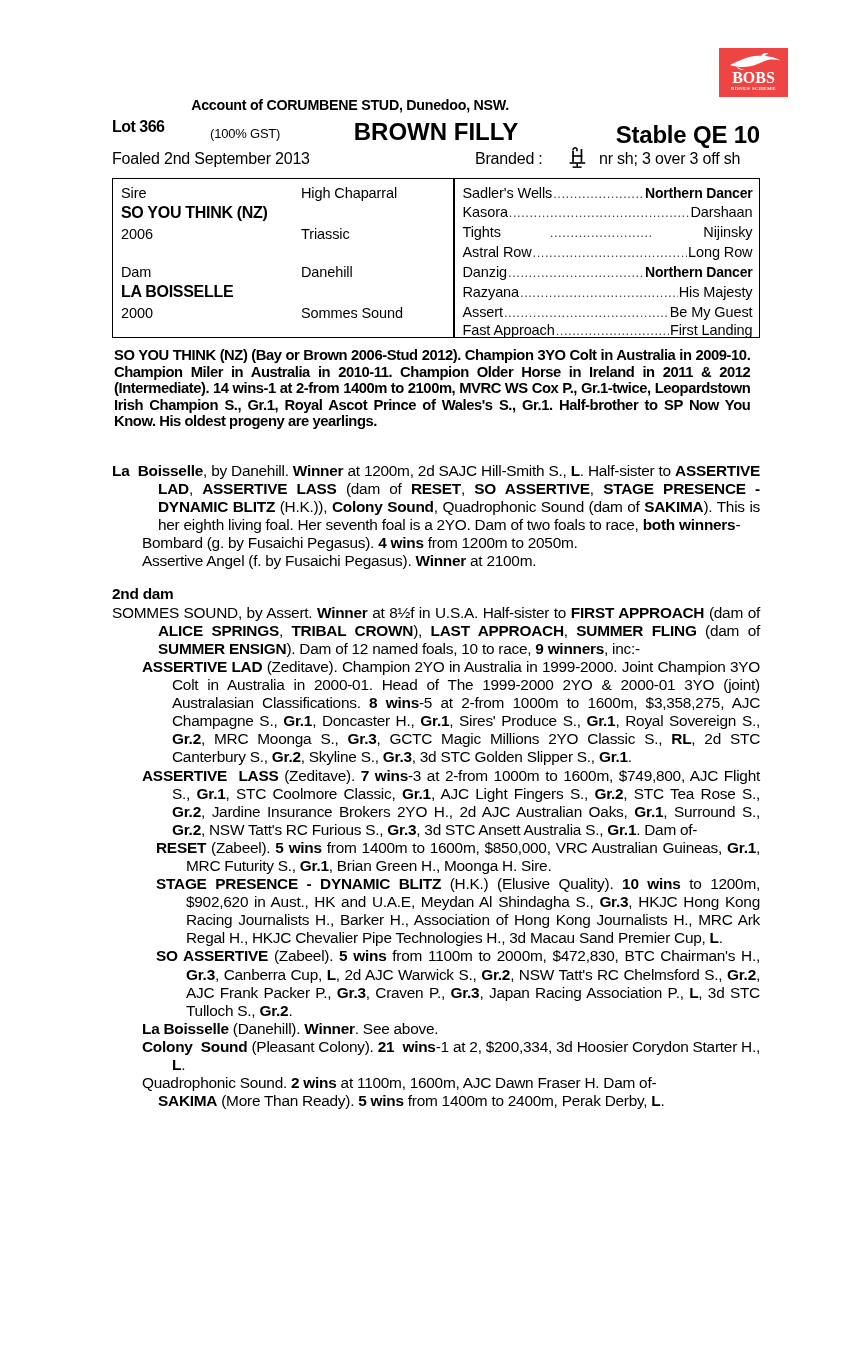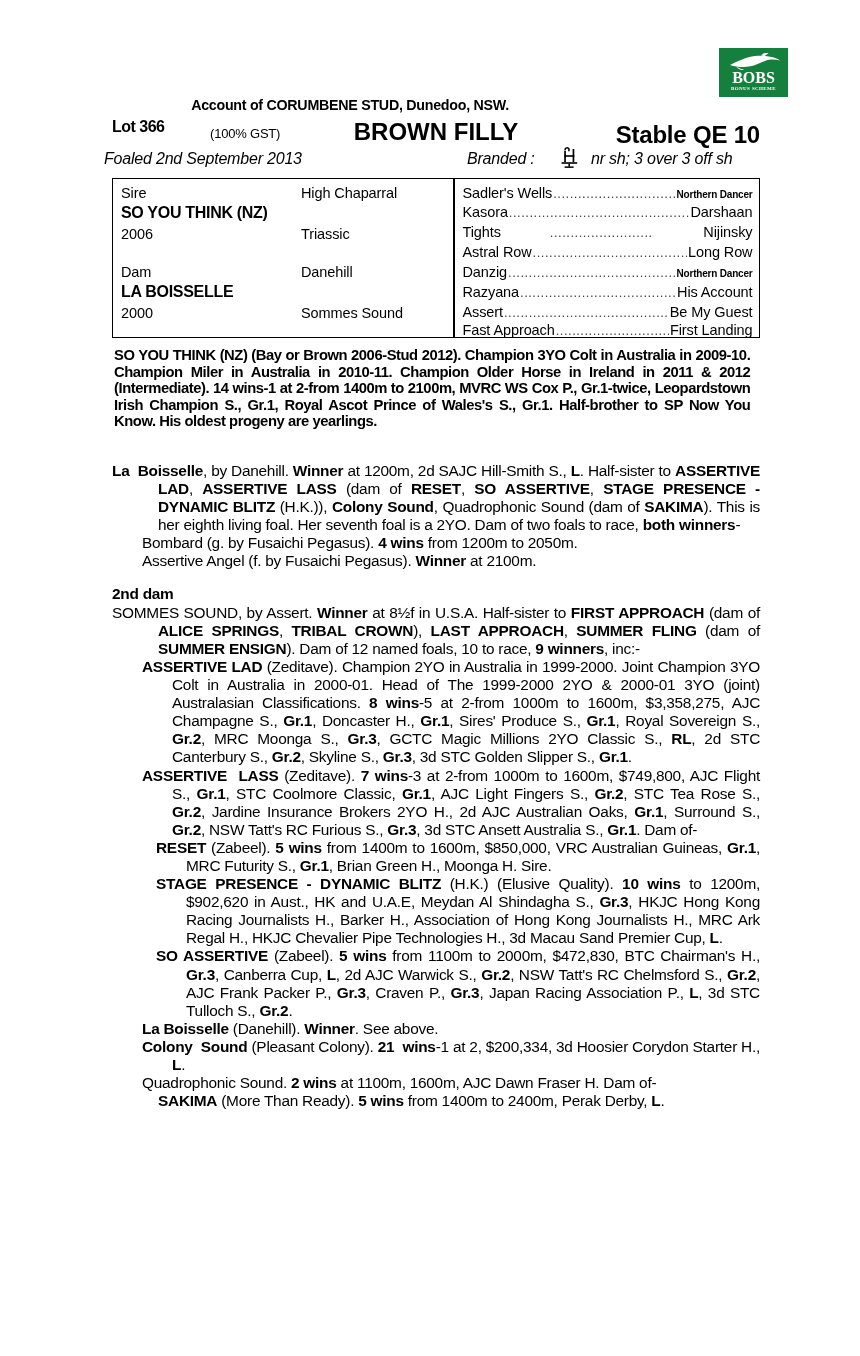--- a/index.html
+++ b/index.html
@@ -23,21 +23,21 @@
     height: 1356px;
   }
 
   
   .logo-box {
     position: absolute;
     left: 717px;
     top: 46px;
     width: 73px;
     height: 53px;
-    background: #15803d;
+    background: #ef4444;
     border: 2px solid #ffffff;
     box-sizing: border-box;
   }
   .logo-inner {
     position: relative;
     width: 100%;
     height: 100%;
   }
   .logo-horse {
     position: absolute;
@@ -124,26 +124,25 @@
     position: absolute;
     right: 0;
     top: 3px;
     font-size: 24px;
     font-weight: bold;
     letter-spacing: -0.2px;
   }
 
   .sub-row {
     position: absolute;
-    left: 104px;
+    left: 112px;
     top: 150px;
     width: 648px;
     height: 22px;
     font-size: 16px;
-    font-style: italic;
   }
   .foaled { position: absolute; left: 0; top: 0; letter-spacing: -0.2px;}
   .branded-label { position: absolute; left: 363px; top: 0; letter-spacing: -0.2px;}
   .brand-mark {
     position: absolute;
     left: 455px;
     top: -4px;
     width: 22px;
     height: 24px;
   }
@@ -198,21 +197,21 @@
   .pr-dots {
     flex: 1 1 auto;
     overflow: hidden;
     white-space: nowrap;
     margin: 0 1px;
     color: #444;
     font-size: 13px;
     letter-spacing: 0.5px;
   }
   .pr-b { flex: 0 0 auto; }
-  .pr-b.bold { font-weight: bold; font-size: 10px; letter-spacing: -0.2px;}
+  .pr-b.bold { font-weight: bold; font-size: 14px; letter-spacing: -0.2px;}
 
   
   .sire-blurb {
     position: absolute;
     left: 114px;
     top: 347px;
     width: 646px;
     font-size: 15px;
     font-weight: bold;
     line-height: 16.6px;
@@ -332,21 +331,21 @@
         <span class="pr-b">Long Row</span>
       </div>
       <div class="pr-row" style="top:85px;">
         <span class="pr-a">Danzig</span>
         <span class="pr-dots">........................................................................................................................</span>
         <span class="pr-b bold">Northern Dancer</span>
       </div>
       <div class="pr-row" style="top:105px;">
         <span class="pr-a">Razyana</span>
         <span class="pr-dots">........................................................................................................................</span>
-        <span class="pr-b">His Account</span>
+        <span class="pr-b">His Majesty</span>
       </div>
       <div class="pr-row" style="top:125px;">
         <span class="pr-a">Assert</span>
         <span class="pr-dots">........................................................................................................................</span>
         <span class="pr-b">Be My Guest</span>
       </div>
       <div class="pr-row" style="top:143px;">
         <span class="pr-a">Fast Approach</span>
         <span class="pr-dots">........................................................................................................................</span>
         <span class="pr-b">First Landing</span>

